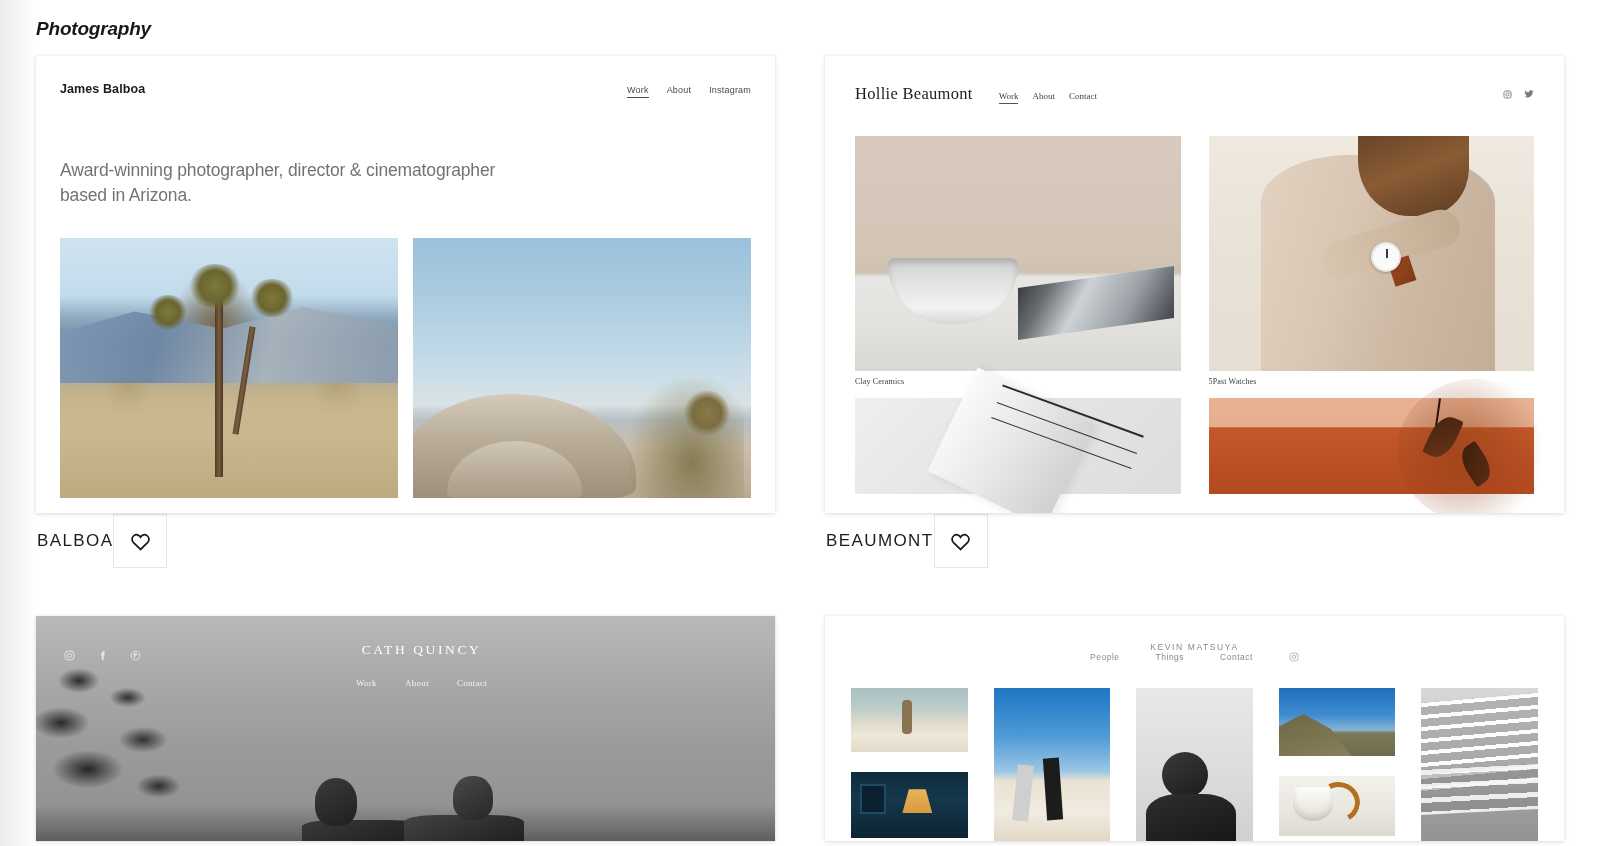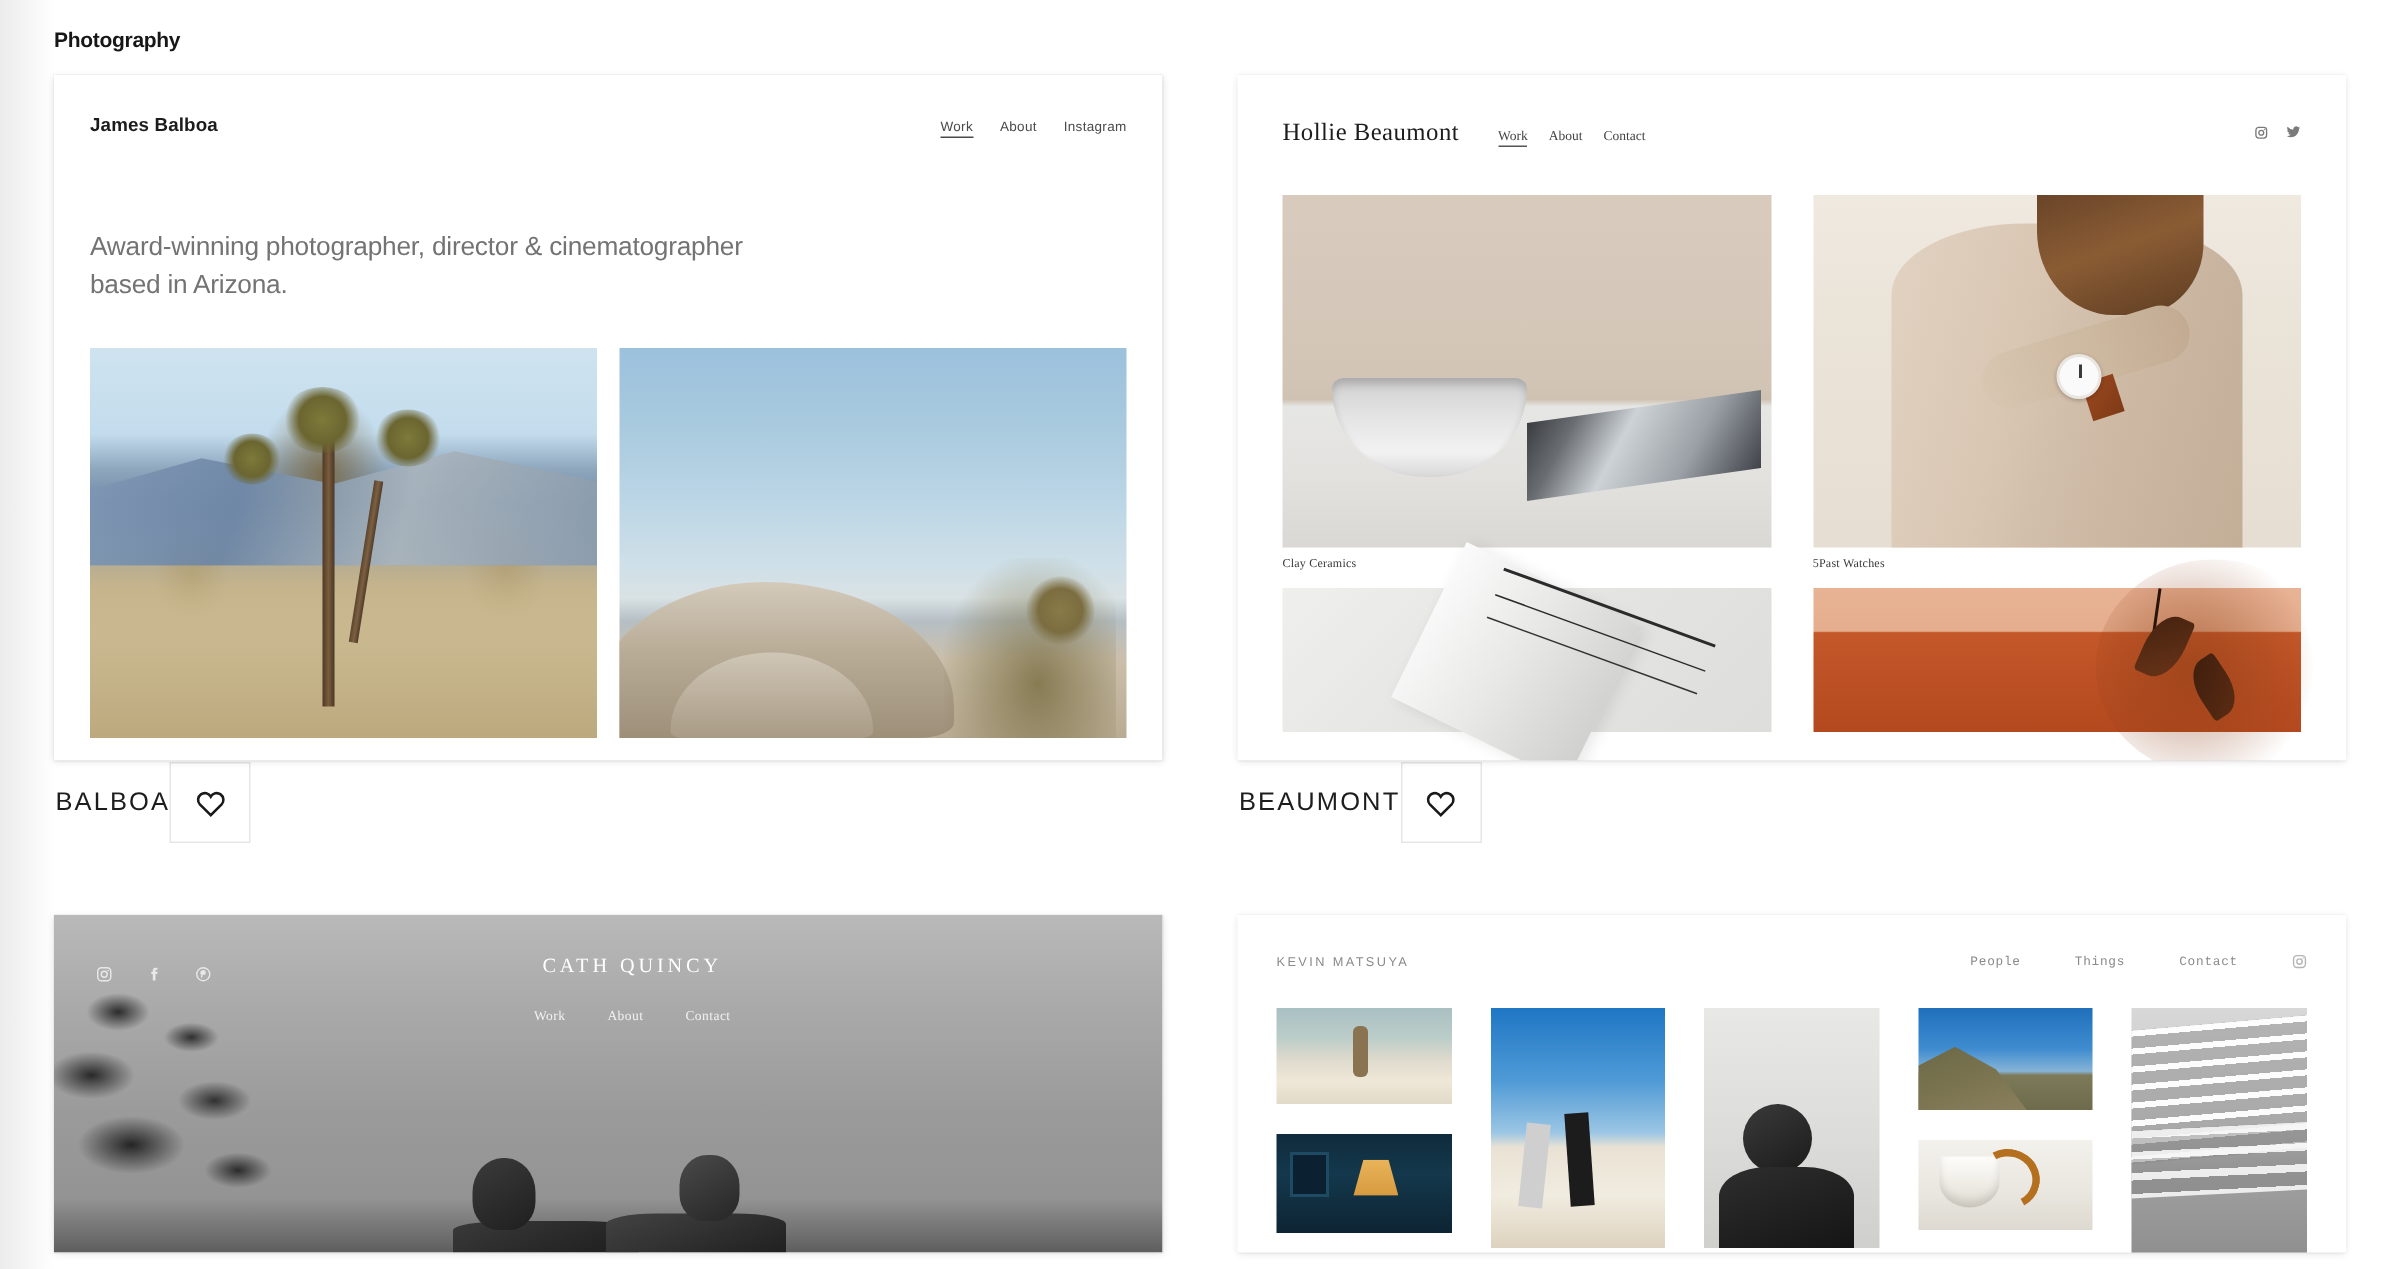--- a/index.html
+++ b/index.html
@@ -27,25 +27,26 @@
     z-index: 0;
   }
 
   .page {
     position: relative;
     z-index: 1;
     padding: 0 36px;
   }
 
   .section-title {
-    font-size: 14px;
+    font-size: 19px;
     font-weight: 600;
     letter-spacing: -0.2px;
     color: #171717;
     padding: 18px 0 16px 0;
+    font-style: italic;
   }
 
   .grid {
     display: grid;
     grid-template-columns: 1fr 1fr;
     column-gap: 50px;
     row-gap: 48px;
   }
 
   .card { position: relative; }
@@ -355,27 +356,27 @@
     font-family:"Liberation Serif", serif;
     color:#f2f2f2; font-size:9px; text-decoration:none; letter-spacing:.3px;
   }
   .q-social {
     position:absolute; left:28px; top:34px; display:flex; gap:22px;
   }
   .q-social svg { display:block; opacity:.9; }
 
   
   .matsuya { padding: 26px 26px 0 26px; background:#fff; height:100%; }
-  .m-top { display:flex; align-items:center; justify-content:space-between; }
+  .m-top { display:flex; align-items:center; justify-content:space-between;flex-direction:column; }
   .m-logo {
     font-size:8.5px; letter-spacing:1.6px; color:#8a8a8a;
   }
   .m-right { display:flex; align-items:center; gap:36px; }
   .m-nav { display:flex; gap:36px; }
-  .m-nav a { font-size:8.5px; color:#8a8a8a; text-decoration:none; letter-spacing:.5px;font-family:Liberation Mono, monospace; }
+  .m-nav a { font-size:8.5px; color:#8a8a8a; text-decoration:none; letter-spacing:.5px; }
   .m-social svg { display:block; opacity:.55; }
 
   .m-grid {
     display:grid;
     grid-template-columns: repeat(5, 1fr);
     column-gap: 26px;
     margin-top: 26px;
     align-items:start;
   }
   .m-col { display:flex; flex-direction:column; gap:20px; }

